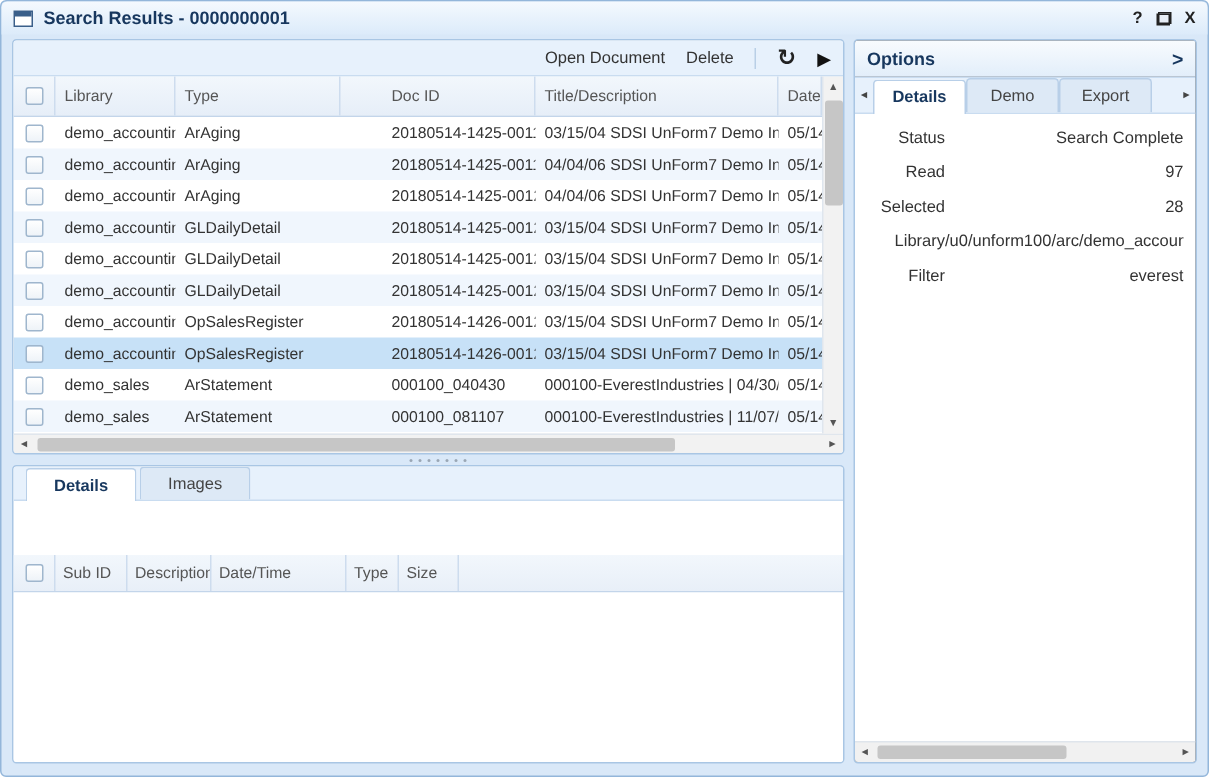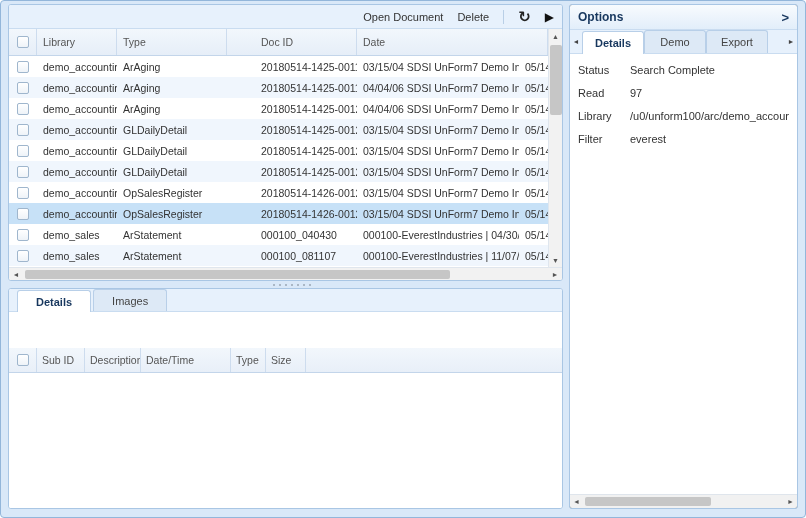--- a/index.html
+++ b/index.html
@@ -15,21 +15,21 @@
   .win-icon { width:13px; height:11px; border:1px solid #3a5f8a; background:#fff; margin-right:7px; position:relative; }
   .win-icon::before { content:""; position:absolute; left:0; right:0; top:0; height:3px; background:#3a5f8a; }
   .title-text { font-size:12px; font-weight:bold; color:#17375e; }
   .tb-controls { margin-left:auto; display:flex; align-items:center; gap:9px; }
   .tb-btn { font-size:11px; font-weight:bold; color:#222; cursor:default; line-height:1; }
   .restore-glyph { width:10px; height:9px; position:relative; }
   .restore-glyph::before { content:""; position:absolute; left:0; bottom:0; width:7px; height:6px; border:1px solid #222; background:#e8eef6; }
   .restore-glyph::after { content:""; position:absolute; right:0; top:0; width:7px; height:6px; border:1px solid #222; }
 
   
-  .body { flex:1; display:flex; padding:3px 7px 8px 7px; gap:6px; min-height:0; }
+  .body { flex:1; display:flex; padding:3px 7px 8px 7px; gap:6px; min-height:0;text-align:right; }
   .left-pane { width:555px; display:flex; flex-direction:column; min-height:0; }
   .right-pane { flex:1; border:1px solid #a9c6e4; border-radius:3px; background:#737373;
                 display:flex; flex-direction:column; overflow:hidden; min-height:0; }
 
   
   .grid-box { border:1px solid #a9c6e4; border-radius:3px; background:#fff; overflow:hidden; }
   .toolbar { height:24px; background:#e7f1fc; border-bottom:1px solid #c9dcf0;
              display:flex; align-items:center; justify-content:flex-end; gap:14px; padding:0 8px; }
   .tool-link { font-size:11px; color:#333; cursor:pointer; }
   .tool-sep { width:1px; height:14px; background:#b9cfe6; }
@@ -120,20 +120,29 @@
   .field-value { flex:1; white-space:nowrap; overflow:hidden; }
   .opt-hscroll { height:14px; background:#f1f1f1; border-top:1px solid #dfe5ec; display:flex; align-items:center; }
   .opt-hscroll .sb-arrow { width:13px; height:100%; }
   .h-thumb.opt { width:126px; margin-left:2px; }
 </style>
 </head>
 <body>
 
 <div class="window">
 
+  <div class="titlebar">
+    <span class="win-icon"></span>
+    <span class="title-text">Search Results - 0000000001</span>
+    <span class="tb-controls">
+      <span class="tb-btn">?</span>
+      <span class="restore-glyph"></span>
+      <span class="tb-btn">X</span>
+    </span>
+  </div>
 
   <div class="body">
 
     <div class="left-pane">
 
       <div class="grid-box">
         <div class="toolbar">
           <span class="tool-link">Open Document</span>
           <span class="tool-link">Delete</span>
           <span class="tool-sep"></span>
@@ -143,20 +152,21 @@
 
         <div class="grid-area">
           <div class="grid-cols">
             <div class="grid-header">
               <div class="cell c-cb">
                   <span class="checkbox"></span>
                 </div>
               <div class="cell c-lib">Library</div>
               <div class="cell c-type">Type</div>
               <div class="cell c-doc">Doc ID</div>
+              <div class="cell c-title">Title/Description</div>
               <div class="cell c-date">Date</div>
             </div>
             <div class="rows">
               <div class="row">
                 <div class="cell c-cb">
                     <span class="checkbox"></span>
                   </div>
                 <div class="cell c-lib">demo_accounting</div>
                 <div class="cell c-type">ArAging</div>
                 <div class="cell c-doc">20180514-1425-00118</div>
@@ -320,20 +330,24 @@
       <div class="options-content">
         <div class="field-row">
           <span class="field-label">Status</span>
           <span class="field-value">Search Complete</span>
         </div>
         <div class="field-row">
           <span class="field-label">Read</span>
           <span class="field-value">97</span>
         </div>
         <div class="field-row">
+          <span class="field-label">Selected</span>
+          <span class="field-value">28</span>
+        </div>
+        <div class="field-row">
           <span class="field-label">Library</span>
           <span class="field-value">/u0/unform100/arc/demo_accounting;/u0/unf</span>
         </div>
         <div class="field-row">
           <span class="field-label">Filter</span>
           <span class="field-value">everest</span>
         </div>
       </div>
       <div class="opt-hscroll">
         <span class="sb-arrow">◄</span>

